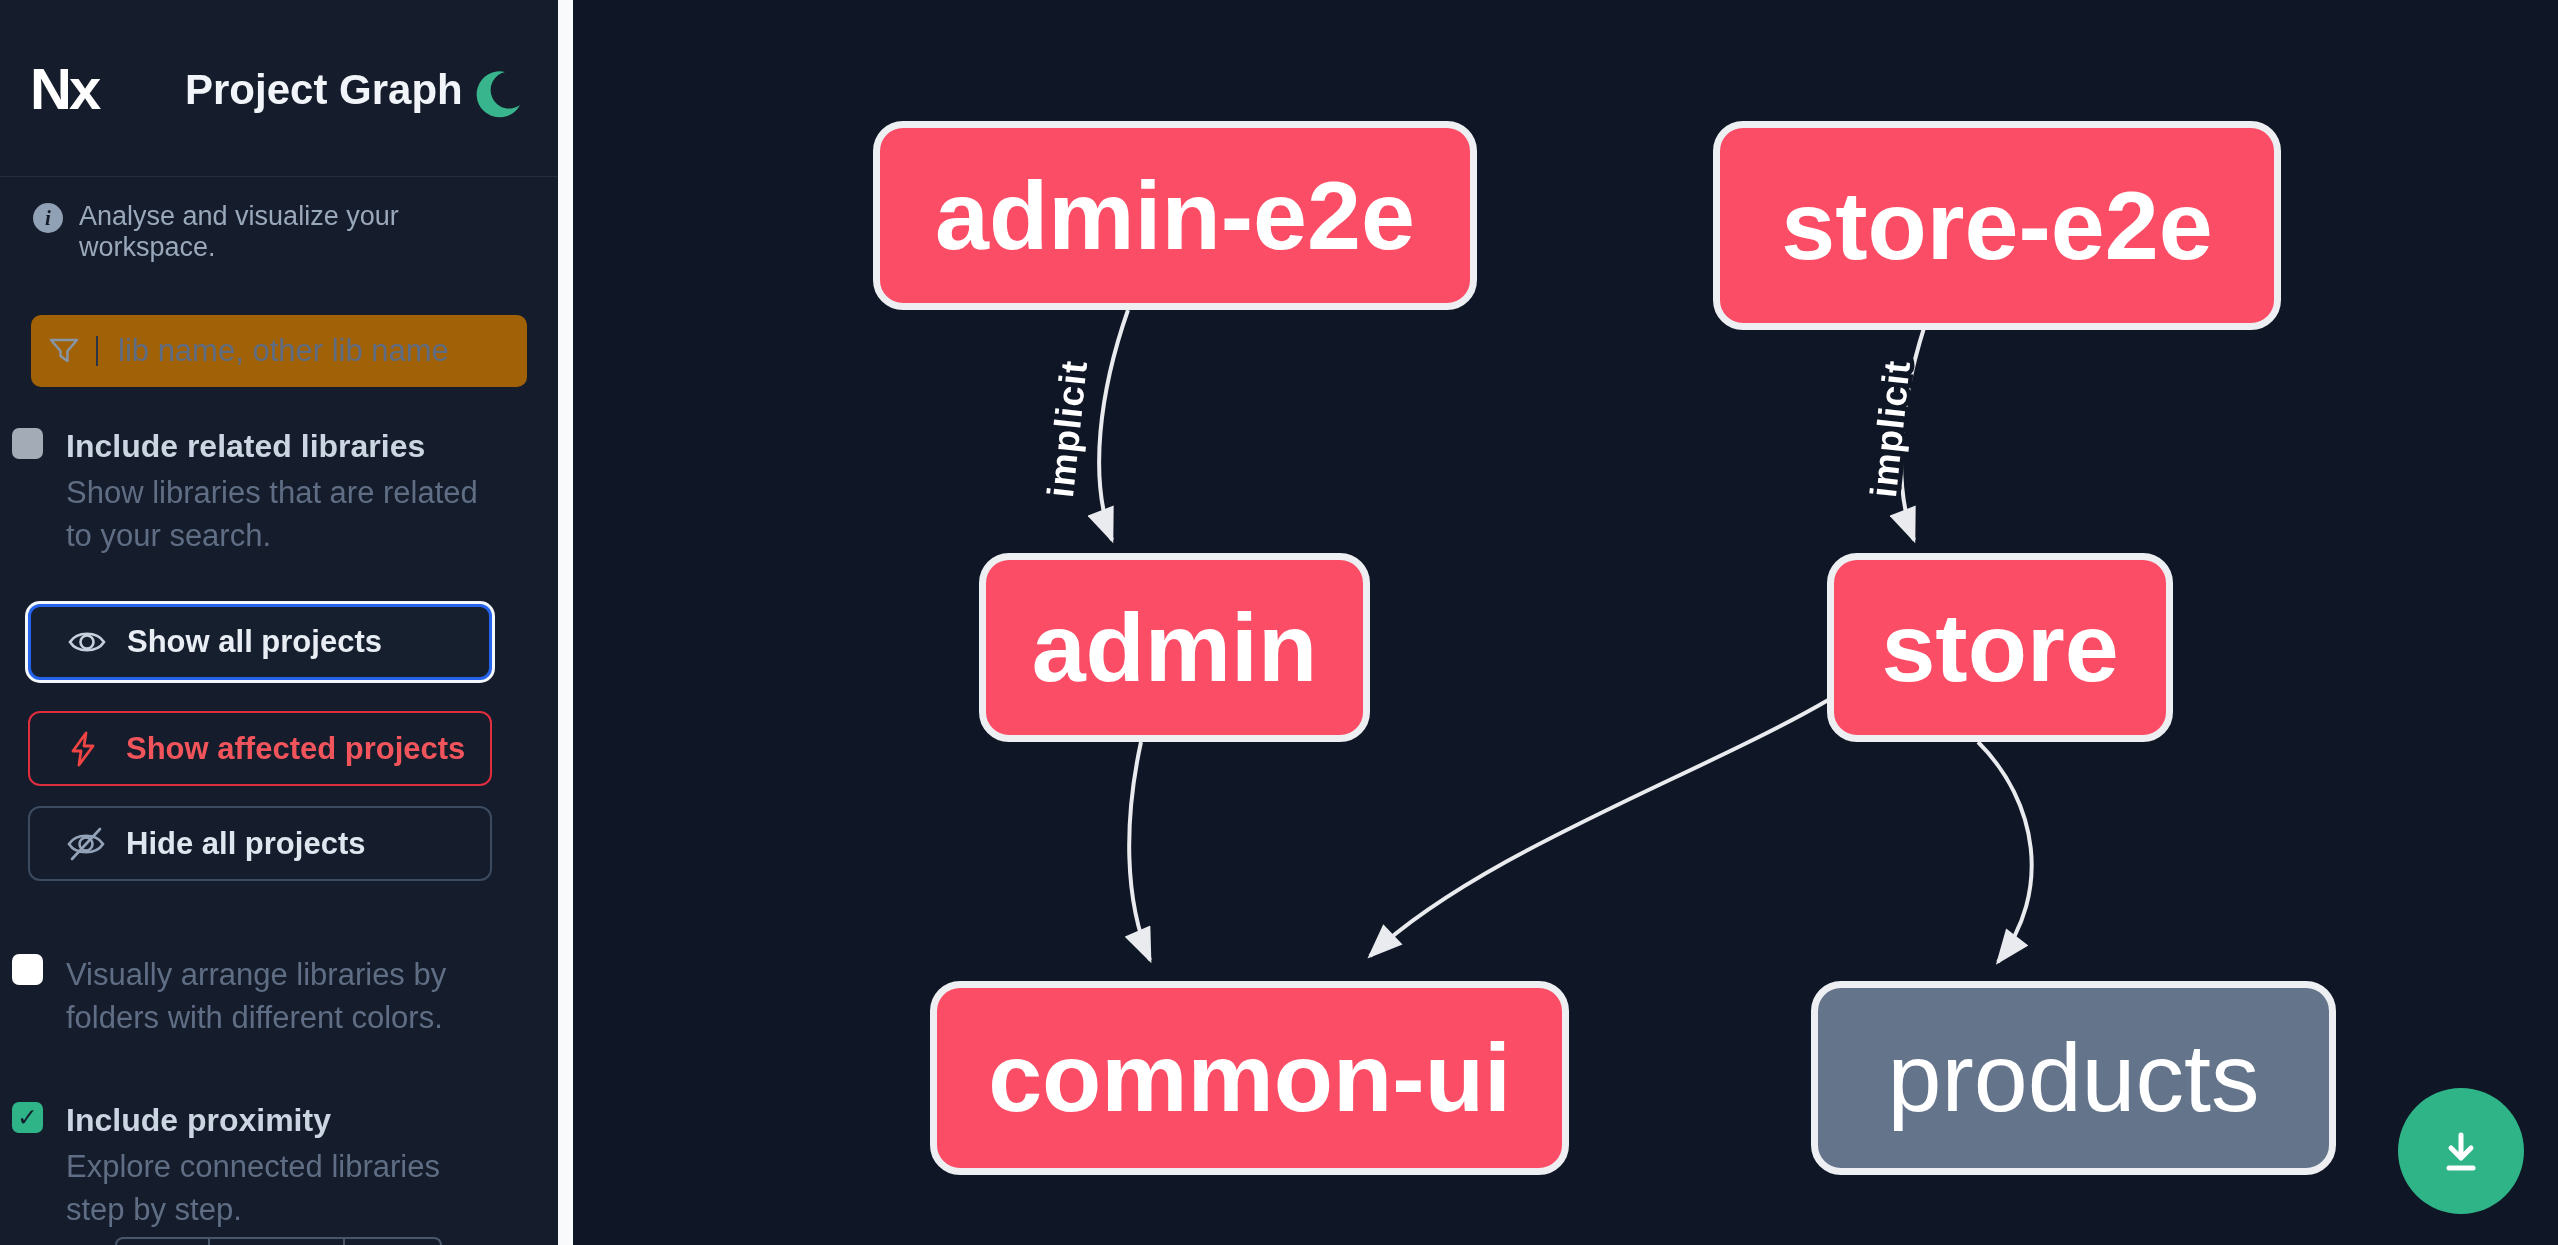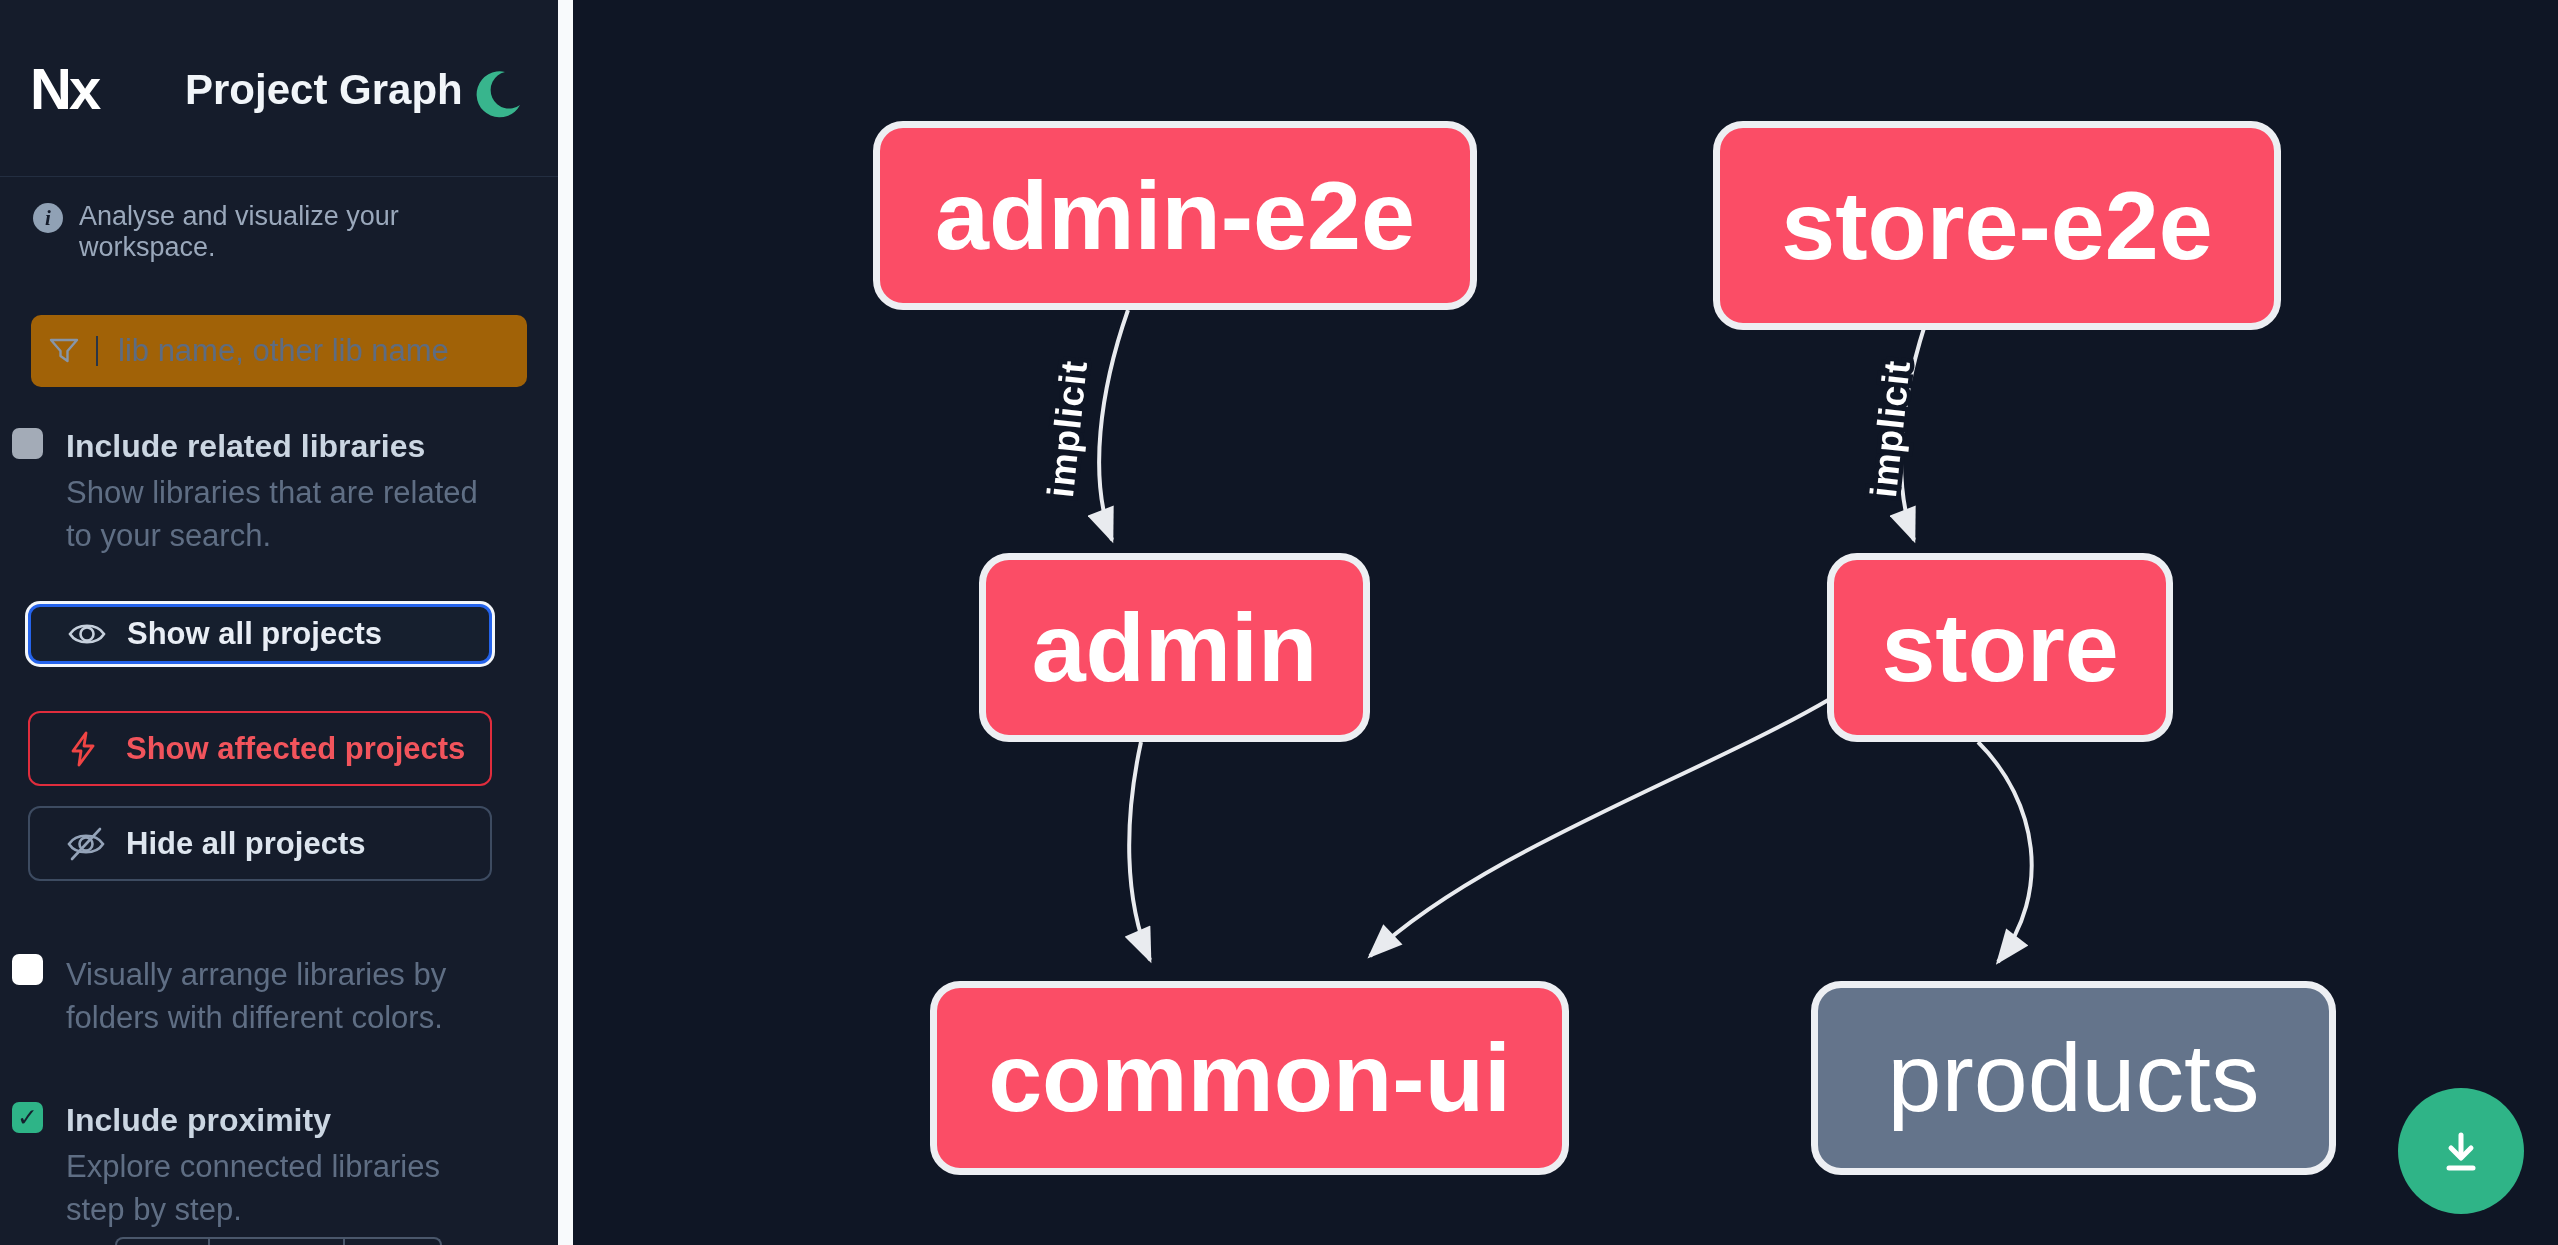--- a/index.html
+++ b/index.html
@@ -78,21 +78,21 @@
   #cb-related   { top:424px; }
   #cb-folder    { top:950px; }
   #cb-proximity { top:1098px; }
 
   .side-btn { position:absolute; left:28px; width:464px; height:75px;
     border-radius:12px; background:transparent; display:flex; align-items:center;
     cursor:pointer; font-size:31px; font-weight:600; padding-left:36px;
     font-family:"Liberation Sans","DejaVu Sans",sans-serif; }
   .side-btn .bicon { width:44px; display:flex; align-items:center;
     justify-content:flex-start; flex:0 0 auto; margin-right:16px; }
-  #btn-show-all { top:604px; height:60px; border:3px solid #2563eb;
+  #btn-show-all { top:604px; height:76px; border:3px solid #2563eb;
     box-shadow:0 0 0 3px #f3f6fa; background:#161f2e; color:#e9eef5; }
   #btn-affected { top:711px; border:2px solid #e02d3d; color:#f2545c; }
   #btn-hide-all { top:806px; border:2px solid #3d4b61; color:#dee6ef; }
 
   #stepper { position:absolute; left:115px; top:1237px; width:327px; height:8px;
     border:2px solid #4a576b; border-bottom:none; border-radius:12px 12px 0 0;
     cursor:pointer; }
   .stepper-div { position:absolute; top:0; width:2px; height:8px; background:#4a576b; }
 </style>
 </head>

